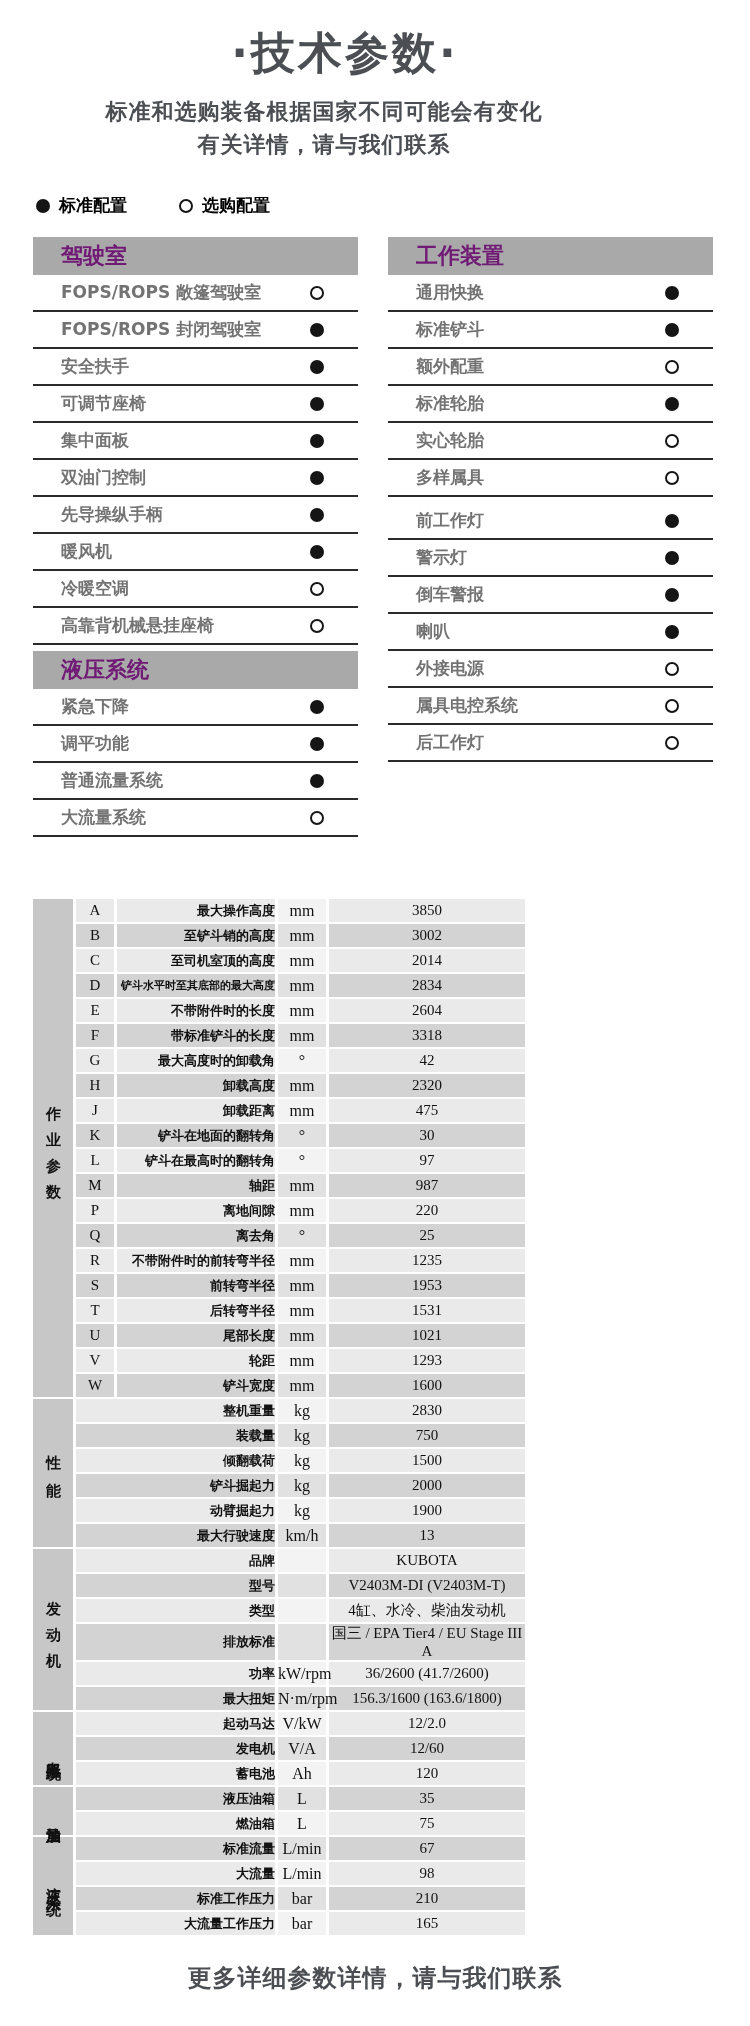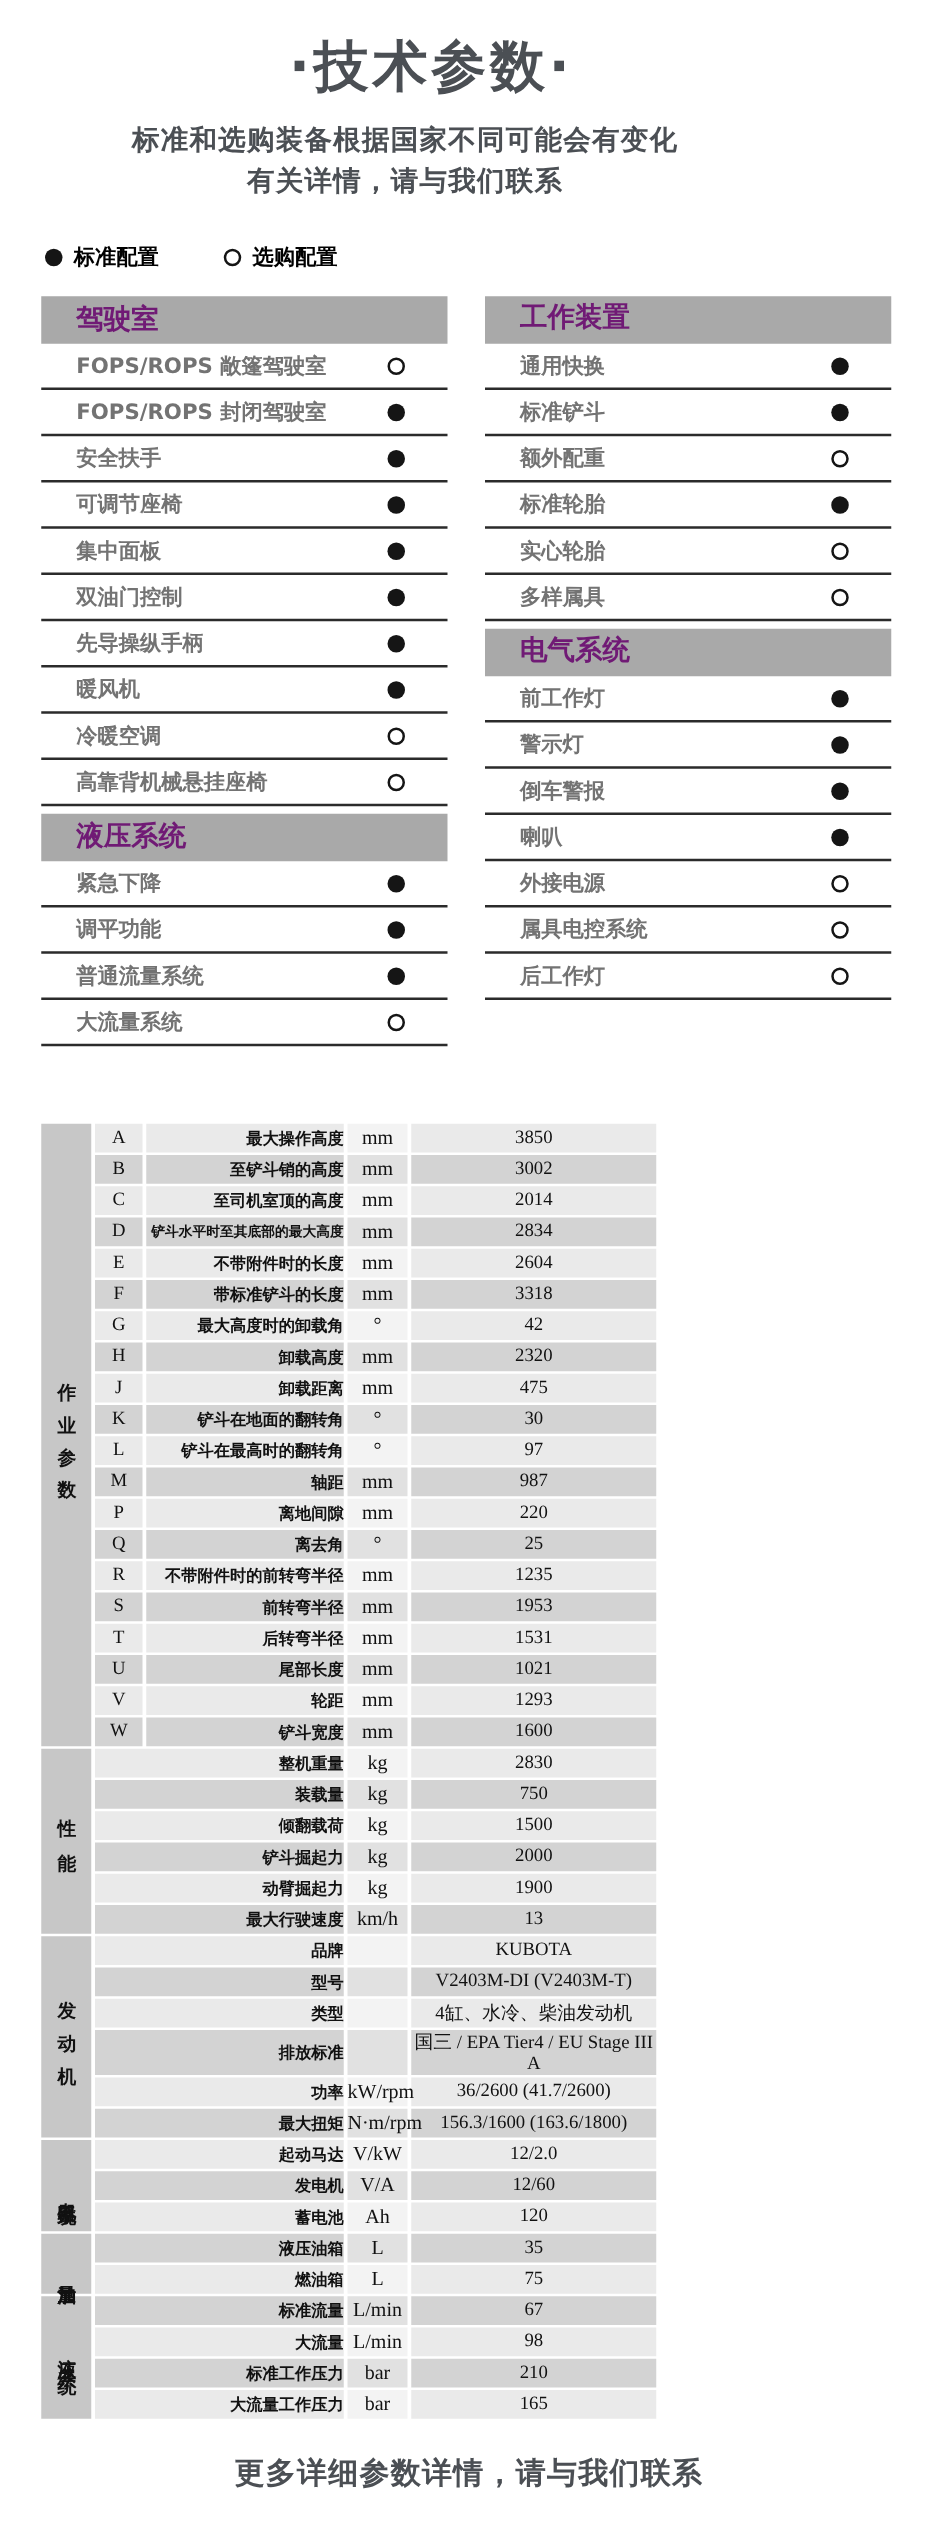--- a/index.html
+++ b/index.html
@@ -19,21 +19,21 @@
   #sub1{top:97px;} #sub2{top:130px;}
   .legend{
     position:absolute;top:194px;left:36px;display:flex;gap:52px;
     align-items:flex-start;font-size:17px;font-weight:bold;color:#000;
   }
   .legend-item{display:flex;align-items:center;gap:9px;}
   .dot{width:14px;height:14px;border-radius:50%;box-sizing:border-box;flex:0 0 auto;}
   .dot.filled{background:#151515;}
   .dot.open{background:#fff;border:2px solid #151515;}
   .cfg-col{position:absolute;top:237px;width:325px;}
-  #cfg-left{left:33px;} #cfg-right{left:388px;font-family:Liberation Mono, monospace;}
+  #cfg-left{left:33px;} #cfg-right{left:388px;}
   .cfg-group + .cfg-group{margin-top:6px;}
   .cfg-header{
     height:38px;line-height:38px;background:#a9a9a9;color:#701a75;
     font-size:22px;font-weight:bold;padding-left:28px;box-sizing:border-box;
   }
   .cfg-row{
     height:37px;border-bottom:2px solid #2b2b2b;display:flex;align-items:center;
     justify-content:space-between;padding:0 34px 0 28px;box-sizing:border-box;
     font-size:17px;font-weight:bold;color:#737373;white-space:nowrap;
   }
@@ -172,21 +172,20 @@
       <div class="cfg-row">
         <span>实心轮胎</span>
         <span class="dot open"></span>
       </div>
       <div class="cfg-row">
         <span>多样属具</span>
         <span class="dot open"></span>
       </div>
     </div>
     <div class="cfg-group">
-      <div class="cfg-header">电气系统</div>
       <div class="cfg-row">
         <span>前工作灯</span>
         <span class="dot filled"></span>
       </div>
       <div class="cfg-row">
         <span>警示灯</span>
         <span class="dot filled"></span>
       </div>
       <div class="cfg-row">
         <span>倒车警报</span>

